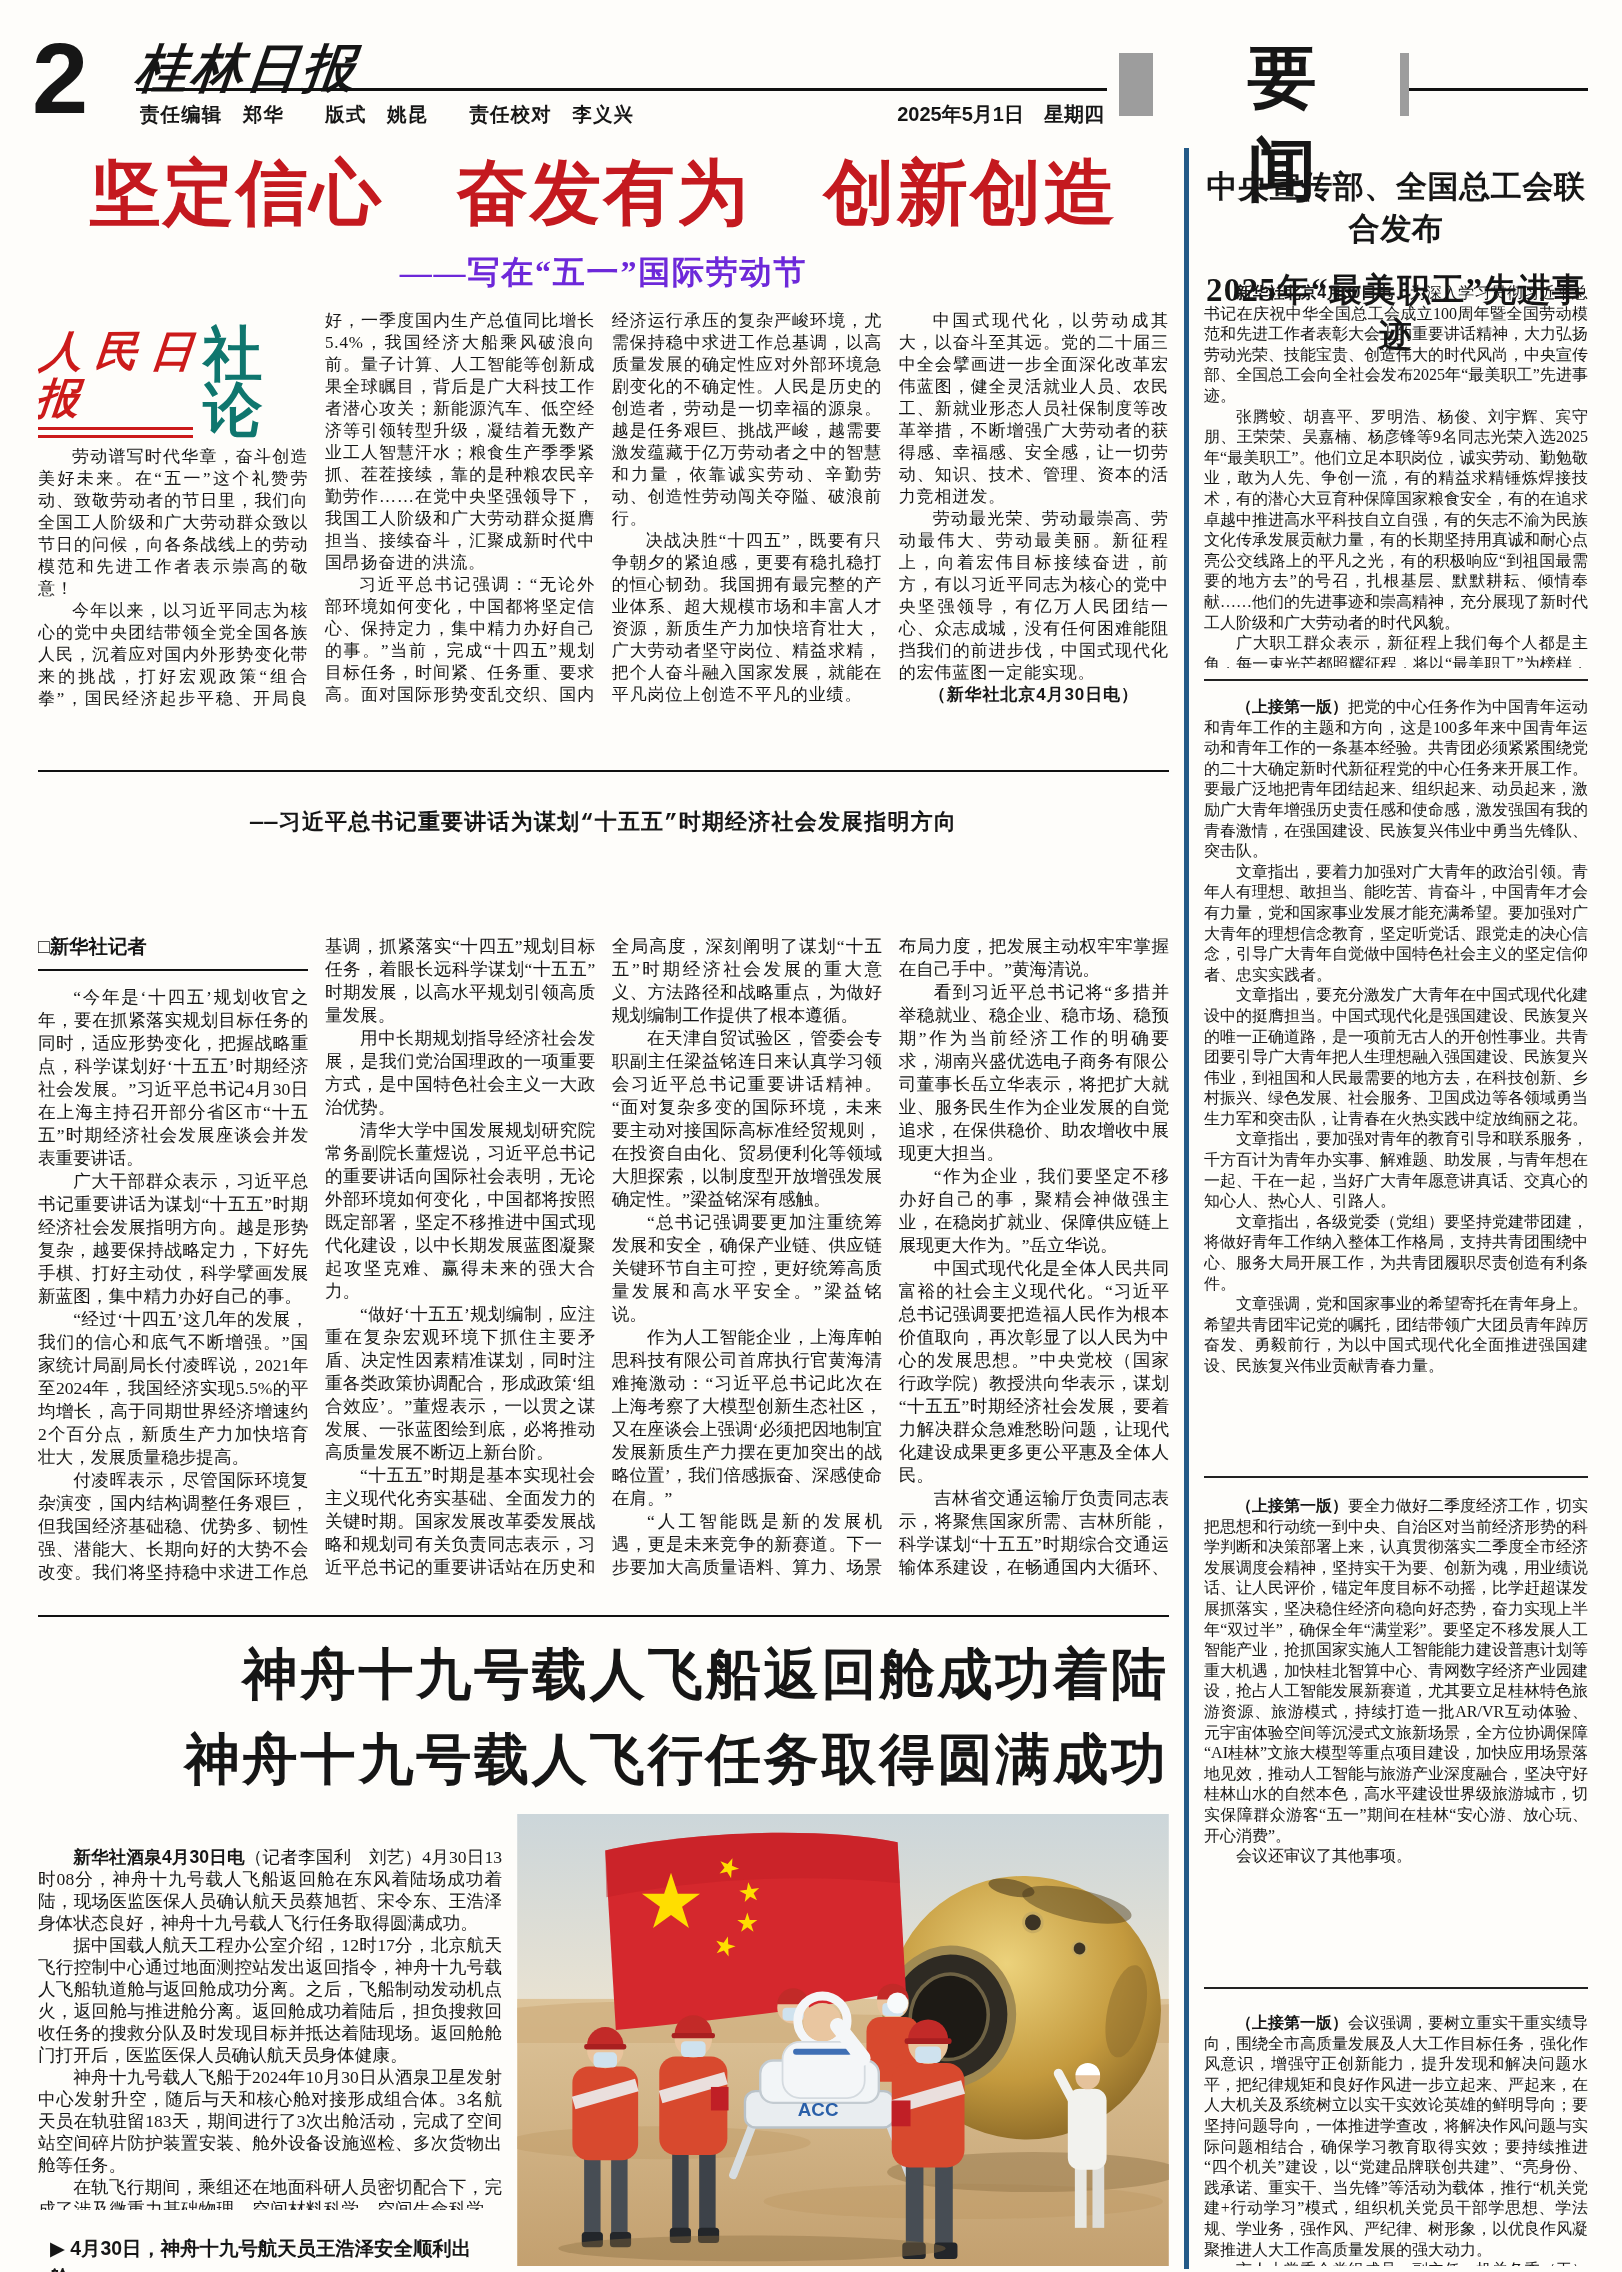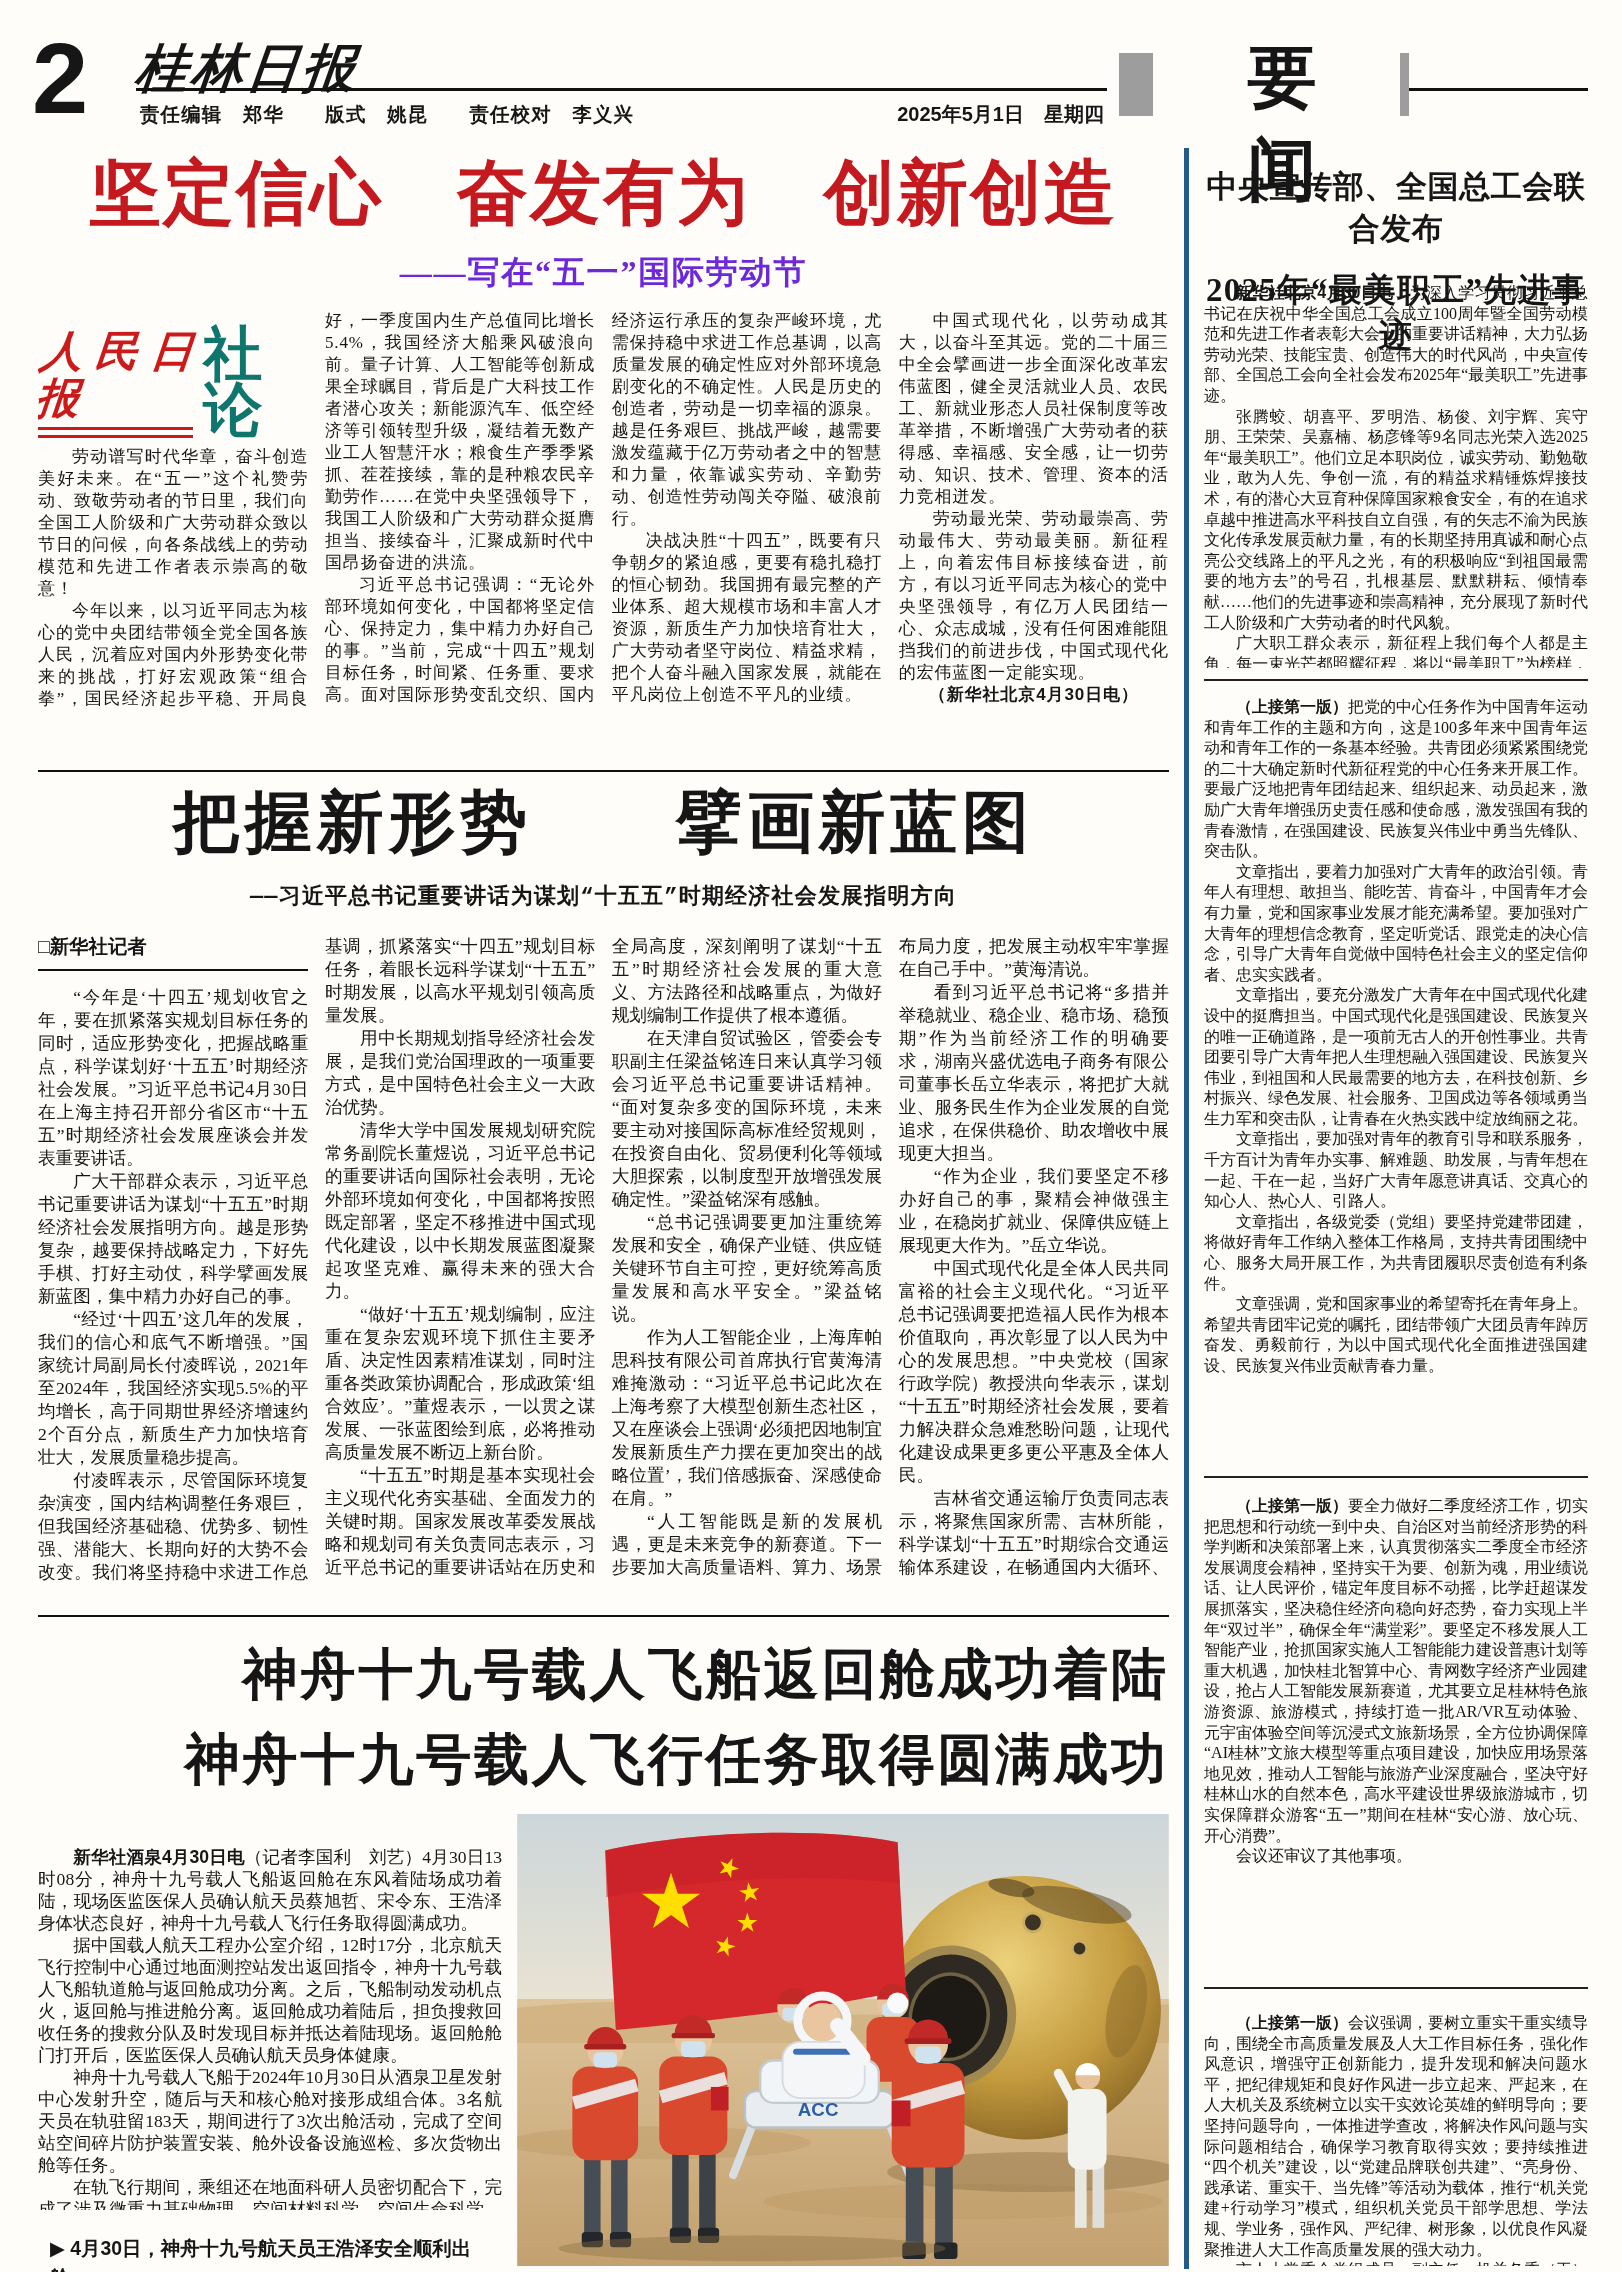--- a/index.html
+++ b/index.html
@@ -113,21 +113,20 @@
       <p class="para">习近平总书记强调：“无论外部环境如何变化，中国都将坚定信心、保持定力，集中精力办好自己的事。”当前，完成“十四五”规划目标任务，时间紧、任务重、要求高。面对国际形势变乱交织、国内经济运行承压的复杂严峻环境，尤需保持稳中求进工作总基调，以高质量发展的确定性应对外部环境急剧变化的不确定性。人民是历史的创造者，劳动是一切幸福的源泉。越是任务艰巨、挑战严峻，越需要激发蕴藏于亿万劳动者之中的智慧和力量，依靠诚实劳动、辛勤劳动、创造性劳动闯关夺隘、破浪前行。</p>
       <p class="para">决战决胜“十四五”，既要有只争朝夕的紧迫感，更要有稳扎稳打的恒心韧劲。我国拥有最完整的产业体系、超大规模市场和丰富人才资源，新质生产力加快培育壮大，广大劳动者坚守岗位、精益求精，把个人奋斗融入国家发展，就能在平凡岗位上创造不平凡的业绩。</p>
       <p class="para">中国式现代化，以劳动成其大，以奋斗至其远。党的二十届三中全会擘画进一步全面深化改革宏伟蓝图，健全灵活就业人员、农民工、新就业形态人员社保制度等改革举措，不断增强广大劳动者的获得感、幸福感、安全感，让一切劳动、知识、技术、管理、资本的活力竞相迸发。</p>
       <p class="para">劳动最光荣、劳动最崇高、劳动最伟大、劳动最美丽。新征程上，向着宏伟目标接续奋进，前方，有以习近平同志为核心的党中央坚强领导，有亿万人民团结一心、众志成城，没有任何困难能阻挡我们的前进步伐，中国式现代化的宏伟蓝图一定能实现。</p>
       <p class="para signoff">（新华社北京4月30日电）</p>
     </div>
 
   <div class="rule-a"></div>
 
   <div class="a2-head">
-    <div class="a2-headline">把握新形势　　擘画新蓝图</div>
     <div class="a2-subhead">——习近平总书记重要讲话为谋划“十五五”时期经济社会发展指明方向</div>
   </div>
   <div class="a2-body">
     <div class="byline hei">□新华社记者</div>
   <p class="para">“今年是‘十四五’规划收官之年，要在抓紧落实规划目标任务的同时，适应形势变化，把握战略重点，科学谋划好‘十五五’时期经济社会发展。”习近平总书记4月30日在上海主持召开部分省区市“十五五”时期经济社会发展座谈会并发表重要讲话。</p>
       <p class="para">广大干部群众表示，习近平总书记重要讲话为谋划“十五五”时期经济社会发展指明方向。越是形势复杂，越要保持战略定力，下好先手棋、打好主动仗，科学擘画发展新蓝图，集中精力办好自己的事。</p>
       <p class="para">“经过‘十四五’这几年的发展，我们的信心和底气不断增强。”国家统计局副局长付凌晖说，2021年至2024年，我国经济实现5.5%的平均增长，高于同期世界经济增速约2个百分点，新质生产力加快培育壮大，发展质量稳步提高。</p>
       <p class="para">付凌晖表示，尽管国际环境复杂演变，国内结构调整任务艰巨，但我国经济基础稳、优势多、韧性强、潜能大、长期向好的大势不会改变。我们将坚持稳中求进工作总基调，抓紧落实“十四五”规划目标任务，着眼长远科学谋划“十五五”时期发展，以高水平规划引领高质量发展。</p>
       <p class="para">用中长期规划指导经济社会发展，是我们党治国理政的一项重要方式，是中国特色社会主义一大政治优势。</p>
       <p class="para">清华大学中国发展规划研究院常务副院长董煜说，习近平总书记的重要讲话向国际社会表明，无论外部环境如何变化，中国都将按照既定部署，坚定不移推进中国式现代化建设，以中长期发展蓝图凝聚起攻坚克难、赢得未来的强大合力。</p>

